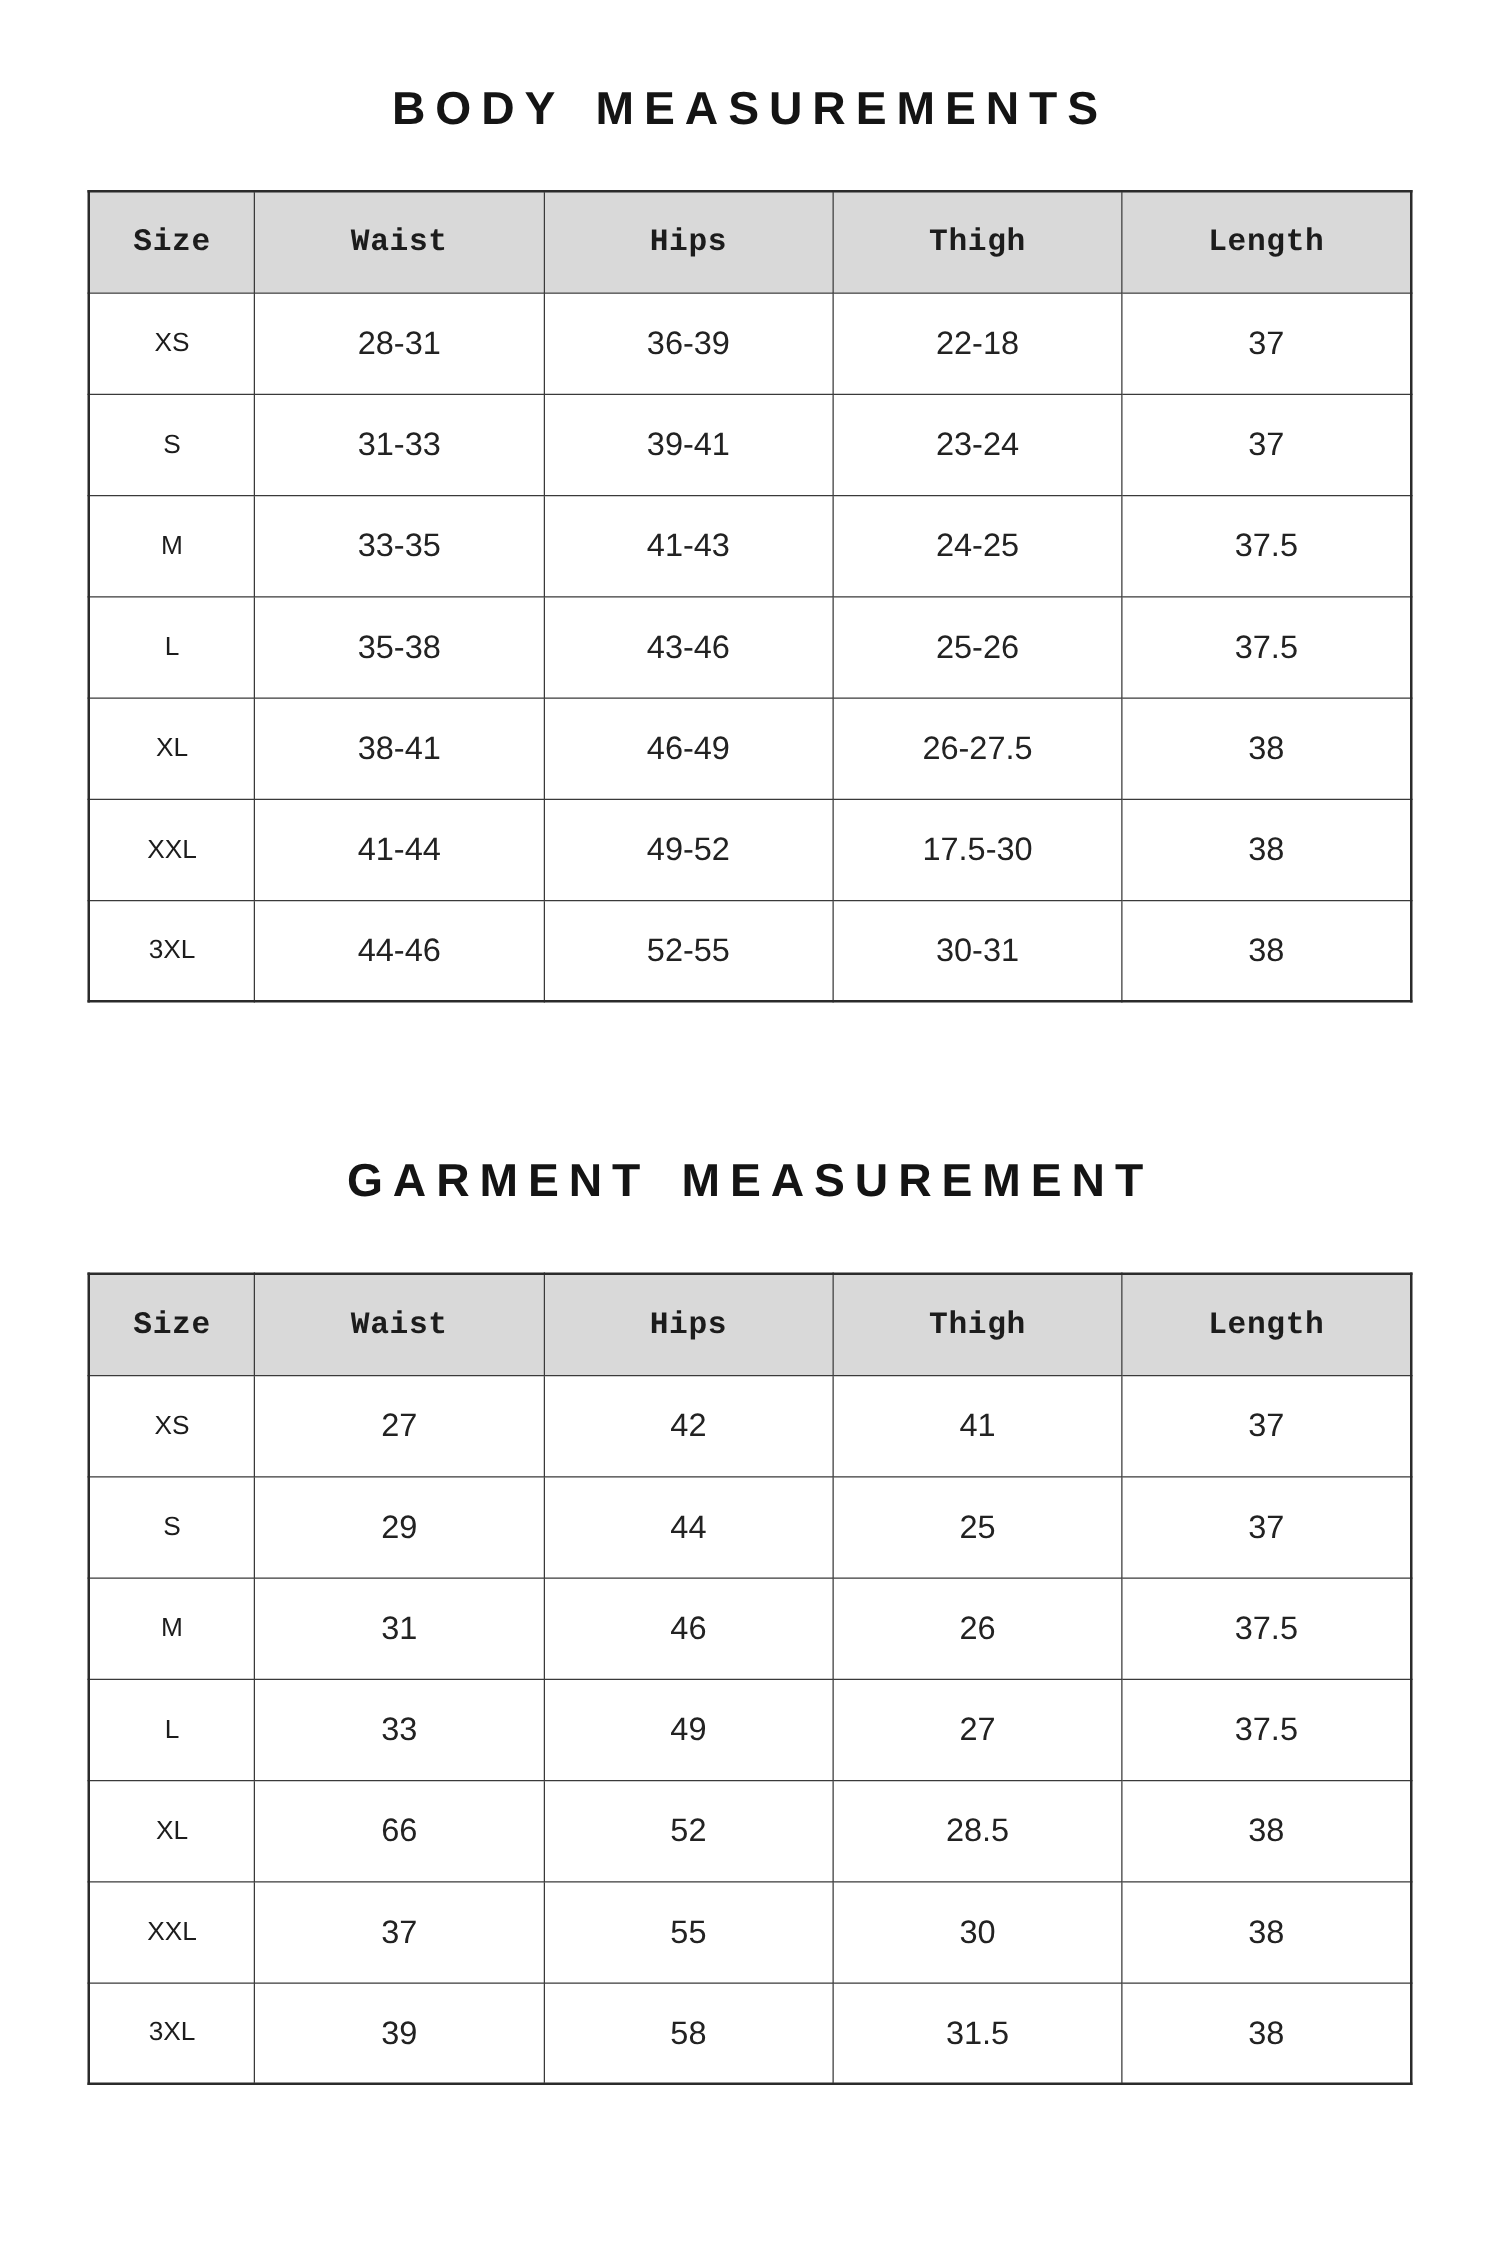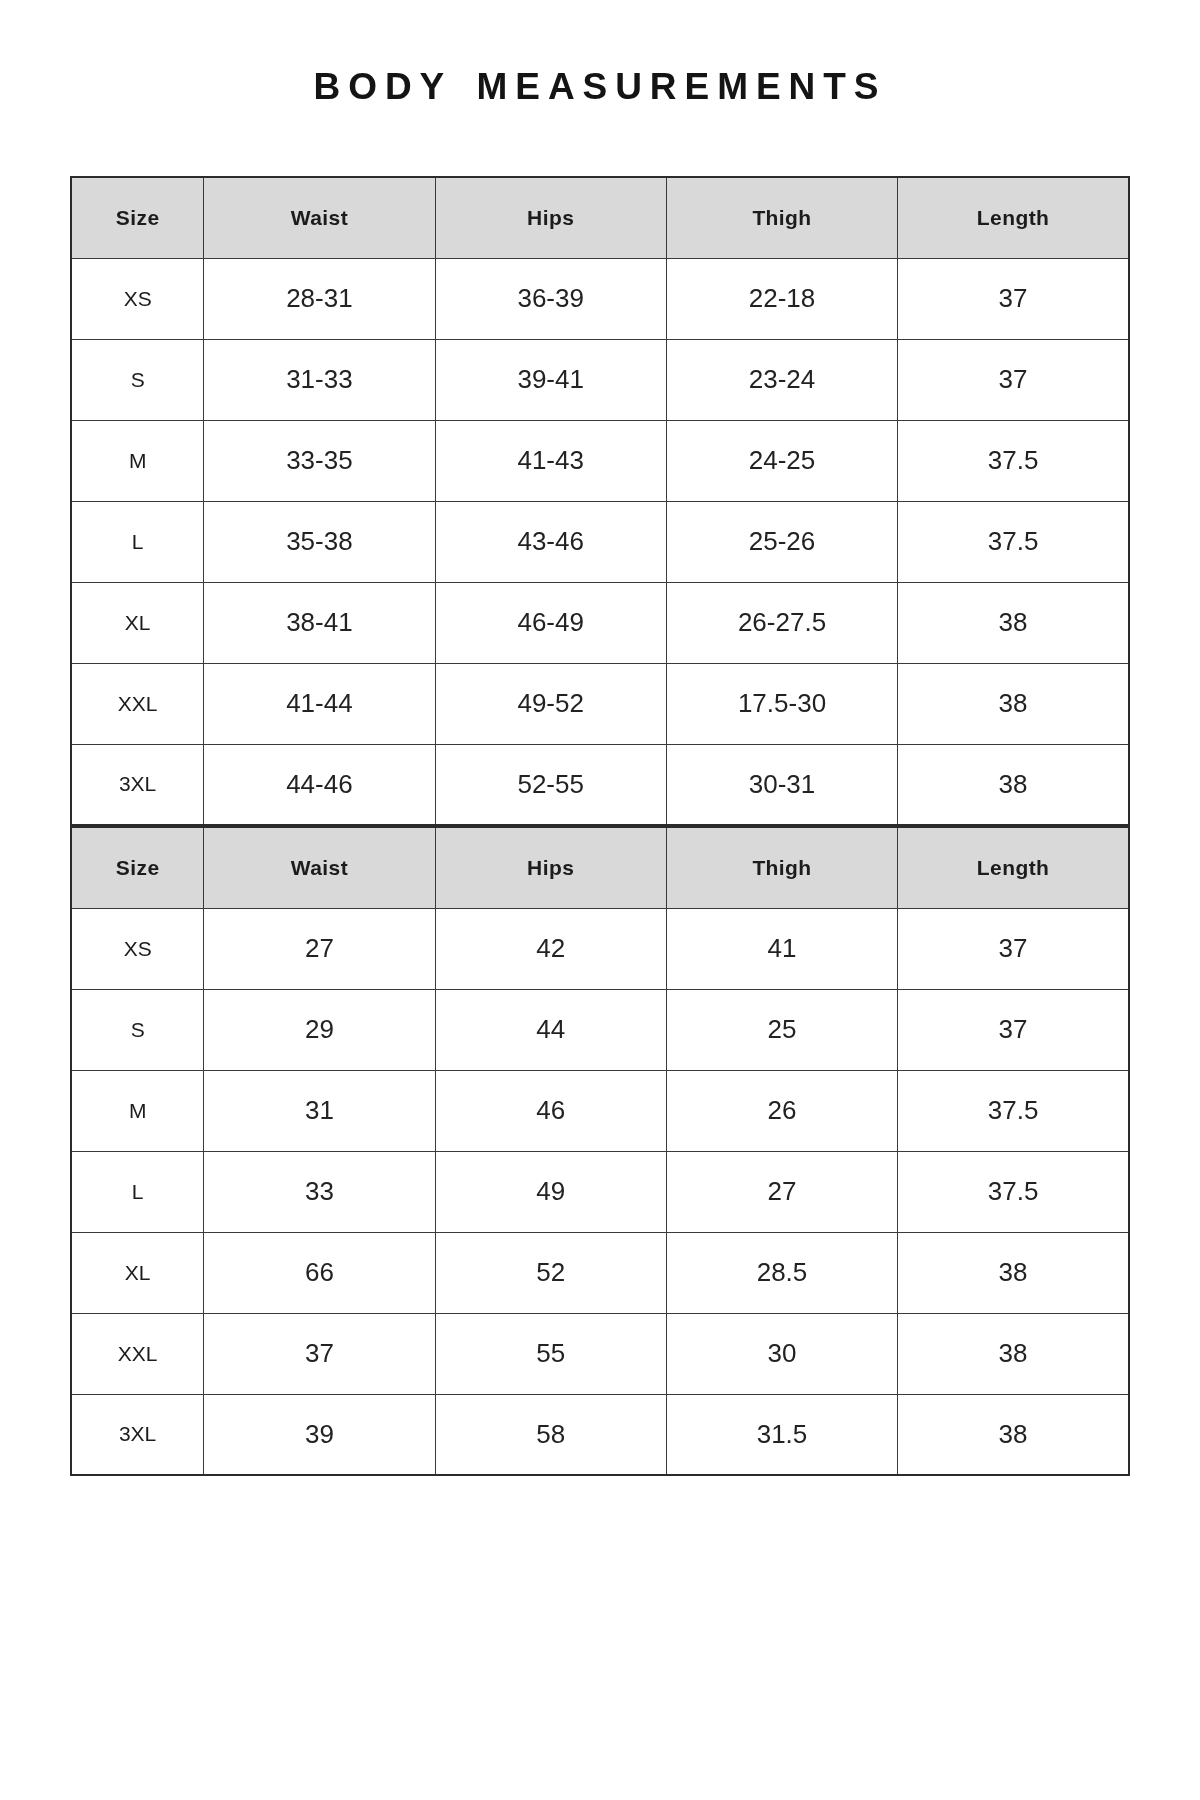--- a/index.html
+++ b/index.html
@@ -30,21 +30,21 @@
     text-align: center;
     font-size: 37px;
     font-weight: bold;
     letter-spacing: 0.215em;
     word-spacing: 0.18em;
     color: #141414;
     white-space: nowrap;
   }
   .title-body {
     padding-top: 66px;
-    padding-bottom: 68px;
+    padding-bottom: 44px;
   }
   .title-garment {
     padding-top: 122px;
     padding-bottom: 52px;
   }
   table.size-table {
     width: 100%;
     border-collapse: collapse;
     border: 2px solid var(--outer-border);
     table-layout: fixed;
@@ -54,23 +54,24 @@
   table.size-table th,
   table.size-table td {
     border: 1px solid var(--border-color);
     text-align: center;
     vertical-align: middle;
     height: 81px;
     padding: 0 4px;
   }
   table.size-table thead th {
     background: var(--header-bg);
-    font-size: 21px;
+    font-size: 25px;
     font-weight: bold;
     letter-spacing: 0.02em;
+    font-family: Liberation Mono, monospace;
   }
   table.size-table tbody th {
     font-size: 21px;
     font-weight: normal;
     background: transparent;
   }
   table.size-table tbody td {
     font-size: 26px;
     font-weight: normal;
     color: #222222;
@@ -150,20 +151,23 @@
             <td>44-46</td>
             <td>52-55</td>
             <td>30-31</td>
             <td>38</td>
           </tr>
         </tbody>
       </table>
   </section>
 
   <section>
+    <div class="title-garment">
+      <h1 class="table-title">GARMENT MEASUREMENT</h1>
+    </div>
     <table class="size-table">
         <colgroup>
           <col class="col-size">
           <col class="col-val">
           <col class="col-val">
           <col class="col-val">
           <col class="col-val">
         </colgroup>
         <thead>
           <tr>

